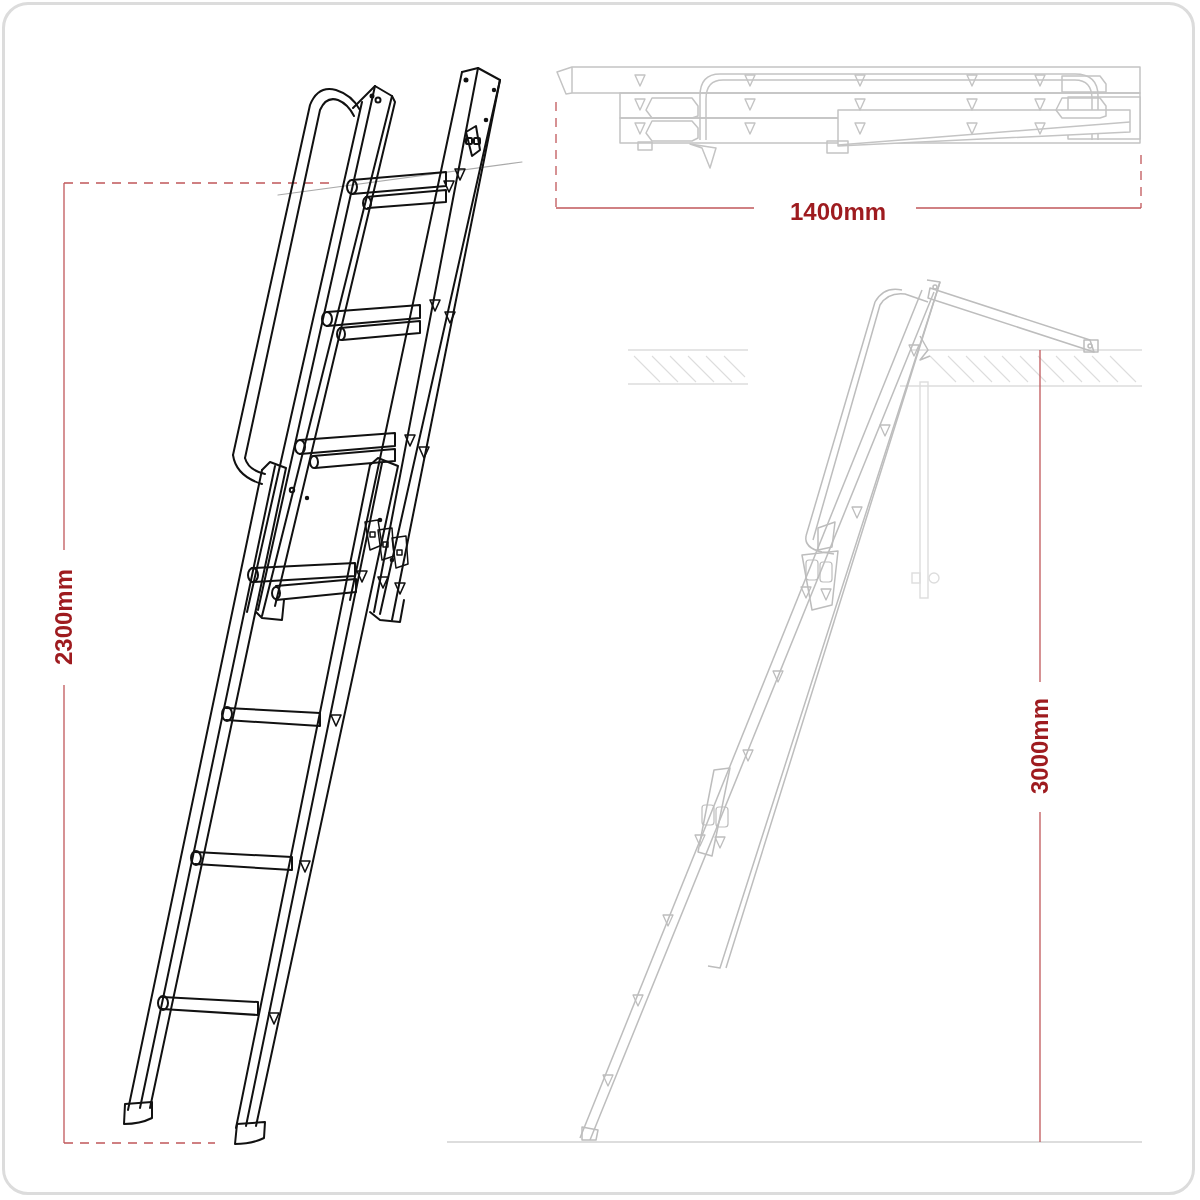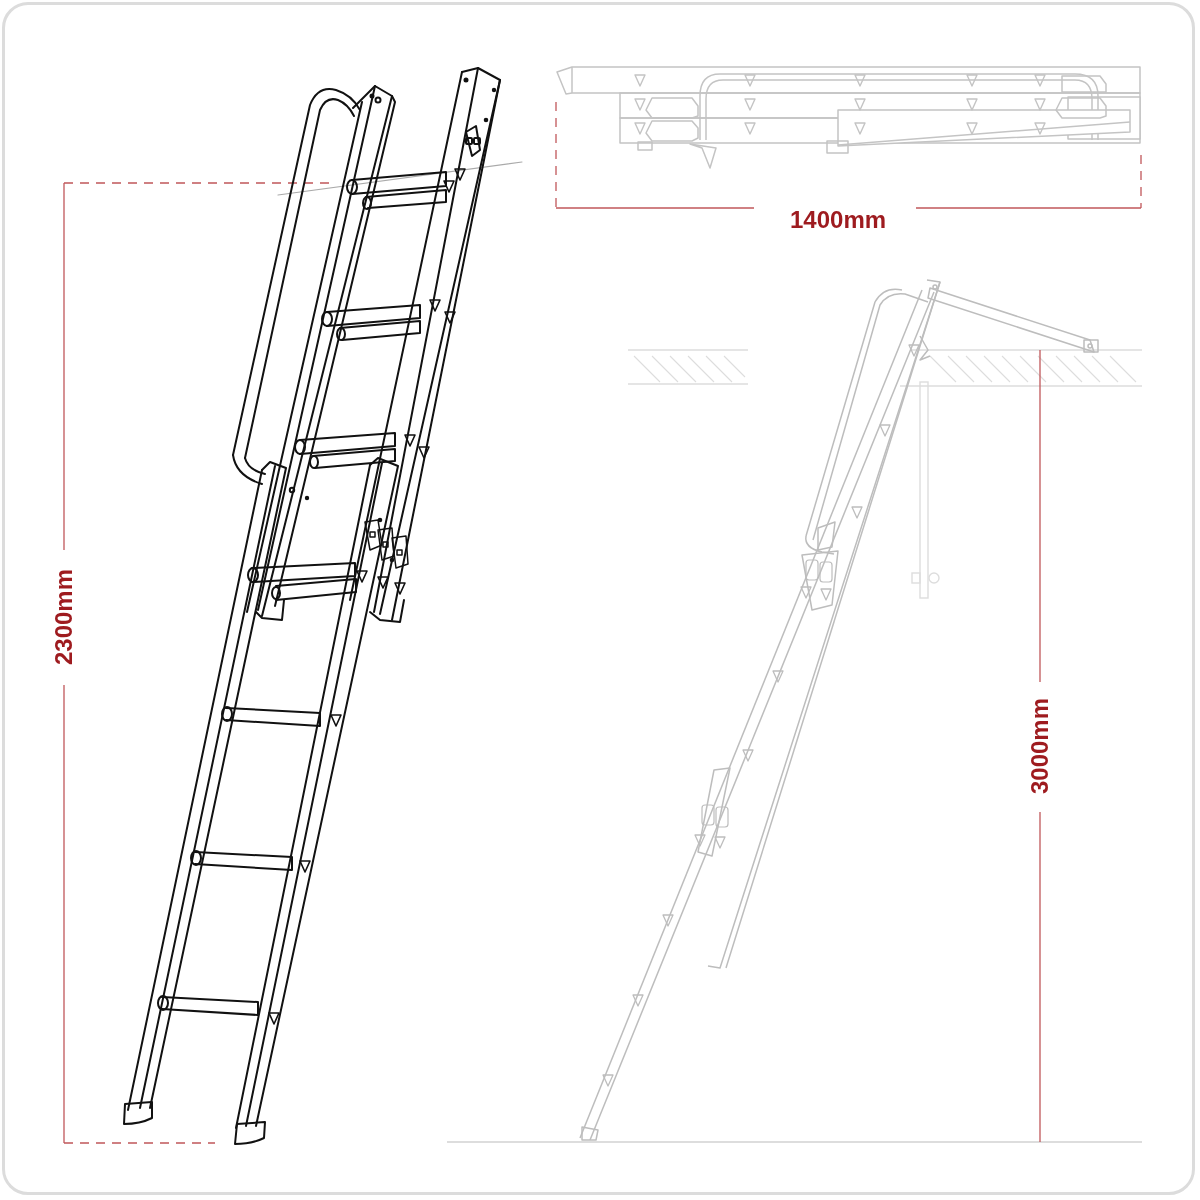--- a/index.html
+++ b/index.html
@@ -272,15 +272,15 @@
   </g>
 
   <line x1="447" y1="1142" x2="1142" y2="1142" stroke="#dddddd" stroke-width="2"></line>
 
   <g stroke="#c0575a" stroke-width="1.3" fill="none">
     <line x1="1040" y1="350" x2="1040" y2="682"></line>
     <line x1="1040" y1="812" x2="1040" y2="1142"></line>
   </g>
 </svg>
 
-<div class="dim-label" style="left:784px; top:208px;">1400mm</div>
+<div class="dim-label" style="left:784px; top:200px;">1400mm</div>
 <div class="dim-label vert" style="left:10px; top:605px;">2300mm</div>
 <div class="dim-label vert" style="left:986px; top:734px;">3000mm</div>
 
 </body></html>

